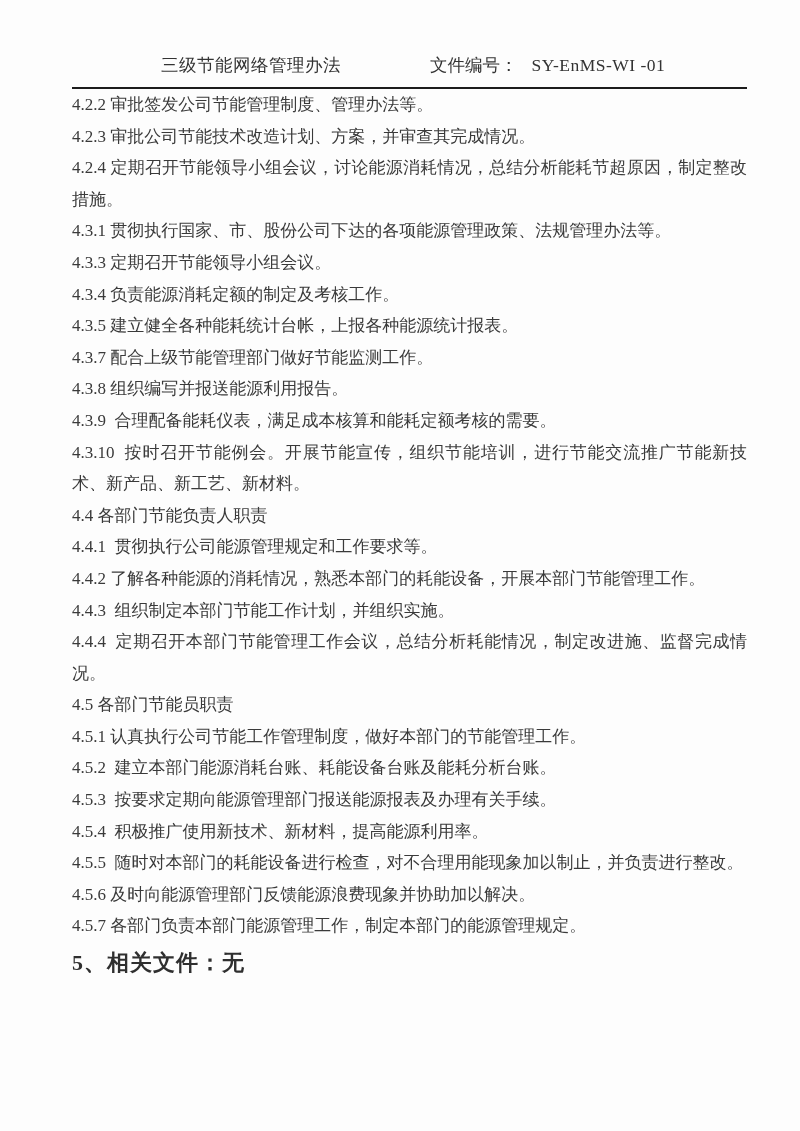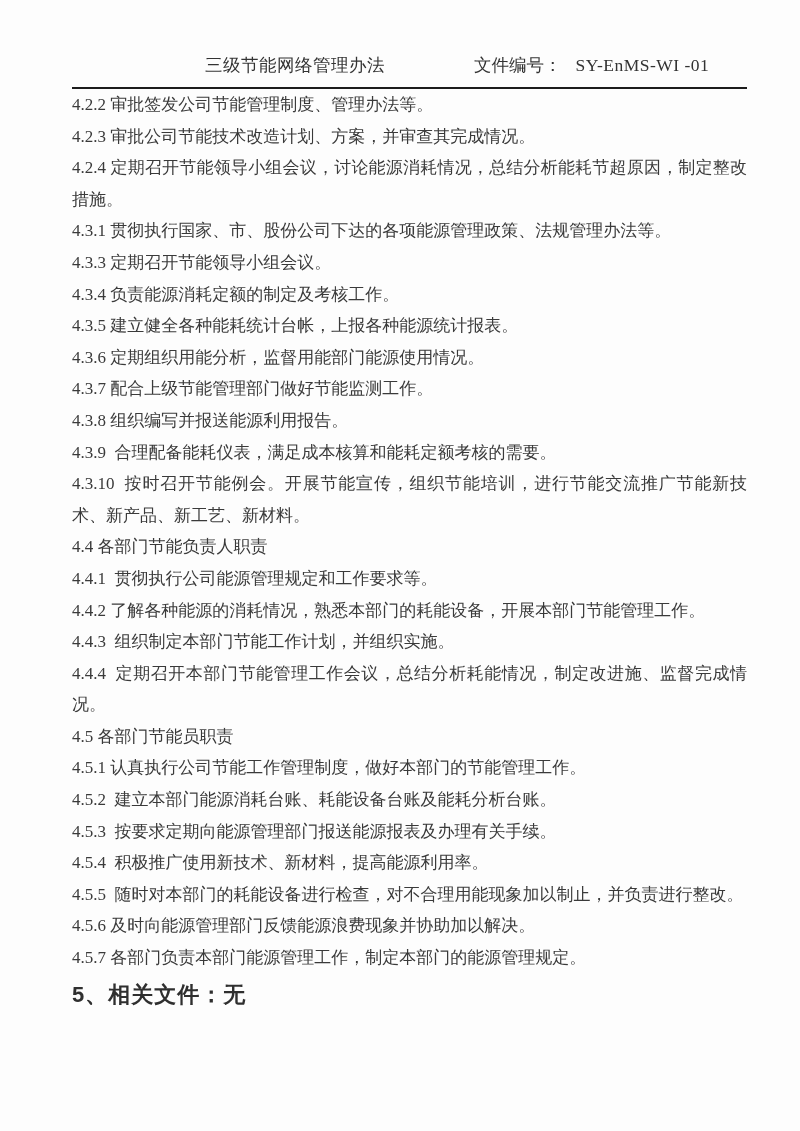--- a/index.html
+++ b/index.html
@@ -18,21 +18,20 @@
     overflow: hidden;
     box-sizing: border-box;
   }
   .hdr {
     display: flex;
     align-items: center;
     padding: 53px 53px 0 72px;
     line-height: 25px;
     font-size: 17.5px;
     color: #333333;
-    margin-left: 44px;
   }
   .hdr-left {
     width: 358px;
     text-align: center;
     letter-spacing: 0.5px;
   }
   .hdr-right {
     flex: 1;
     text-align: left;
     white-space: nowrap;
@@ -54,21 +53,21 @@
     margin: 0;
     font-size: 17px;
     line-height: 31.6px;
     text-align: justify;
     white-space: pre-wrap;
     word-break: break-all;
     color: #3a3a3a;
   }
   .related-heading {
     margin: 6px 0 0 0;
-    font-family: Liberation Sans, sans-serif;
+    font-family: Liberation Serif, serif;
     font-weight: bold;
     font-size: 22px;
     line-height: 30px;
     color: #2f2f2f;
     letter-spacing: 1px;
   }
 </style>
 </head>
 <body>
 
@@ -84,21 +83,20 @@
   <div class="hdr-rule"></div>
 
   <div class="body">
     <p>4.2.2 审批签发公司节能管理制度、管理办法等。</p>
     <p>4.2.3 审批公司节能技术改造计划、方案，并审查其完成情况。</p>
     <p>4.2.4 定期召开节能领导小组会议，讨论能源消耗情况，总结分析能耗节超原因，制定整改措施。</p>
     <p>4.3.1 贯彻执行国家、市、股份公司下达的各项能源管理政策、法规管理办法等。</p>
     <p>4.3.3 定期召开节能领导小组会议。</p>
     <p>4.3.4 负责能源消耗定额的制定及考核工作。</p>
     <p>4.3.5 建立健全各种能耗统计台帐，上报各种能源统计报表。</p>
-    <p>4.3.6 定期组织用能分析，监督用能部门能源使用情况。</p>
     <p>4.3.7 配合上级节能管理部门做好节能监测工作。</p>
     <p>4.3.8 组织编写并报送能源利用报告。</p>
     <p>4.3.9  合理配备能耗仪表，满足成本核算和能耗定额考核的需要。</p>
     <p>4.3.10  按时召开节能例会。开展节能宣传，组织节能培训，进行节能交流推广节能新技术、新产品、新工艺、新材料。</p>
     <p>4.4 各部门节能负责人职责</p>
     <p>4.4.1  贯彻执行公司能源管理规定和工作要求等。</p>
     <p>4.4.2 了解各种能源的消耗情况，熟悉本部门的耗能设备，开展本部门节能管理工作。</p>
     <p>4.4.3  组织制定本部门节能工作计划，并组织实施。</p>
     <p>4.4.4  定期召开本部门节能管理工作会议，总结分析耗能情况，制定改进施、监督完成情况。</p>
     <p>4.5 各部门节能员职责</p>

